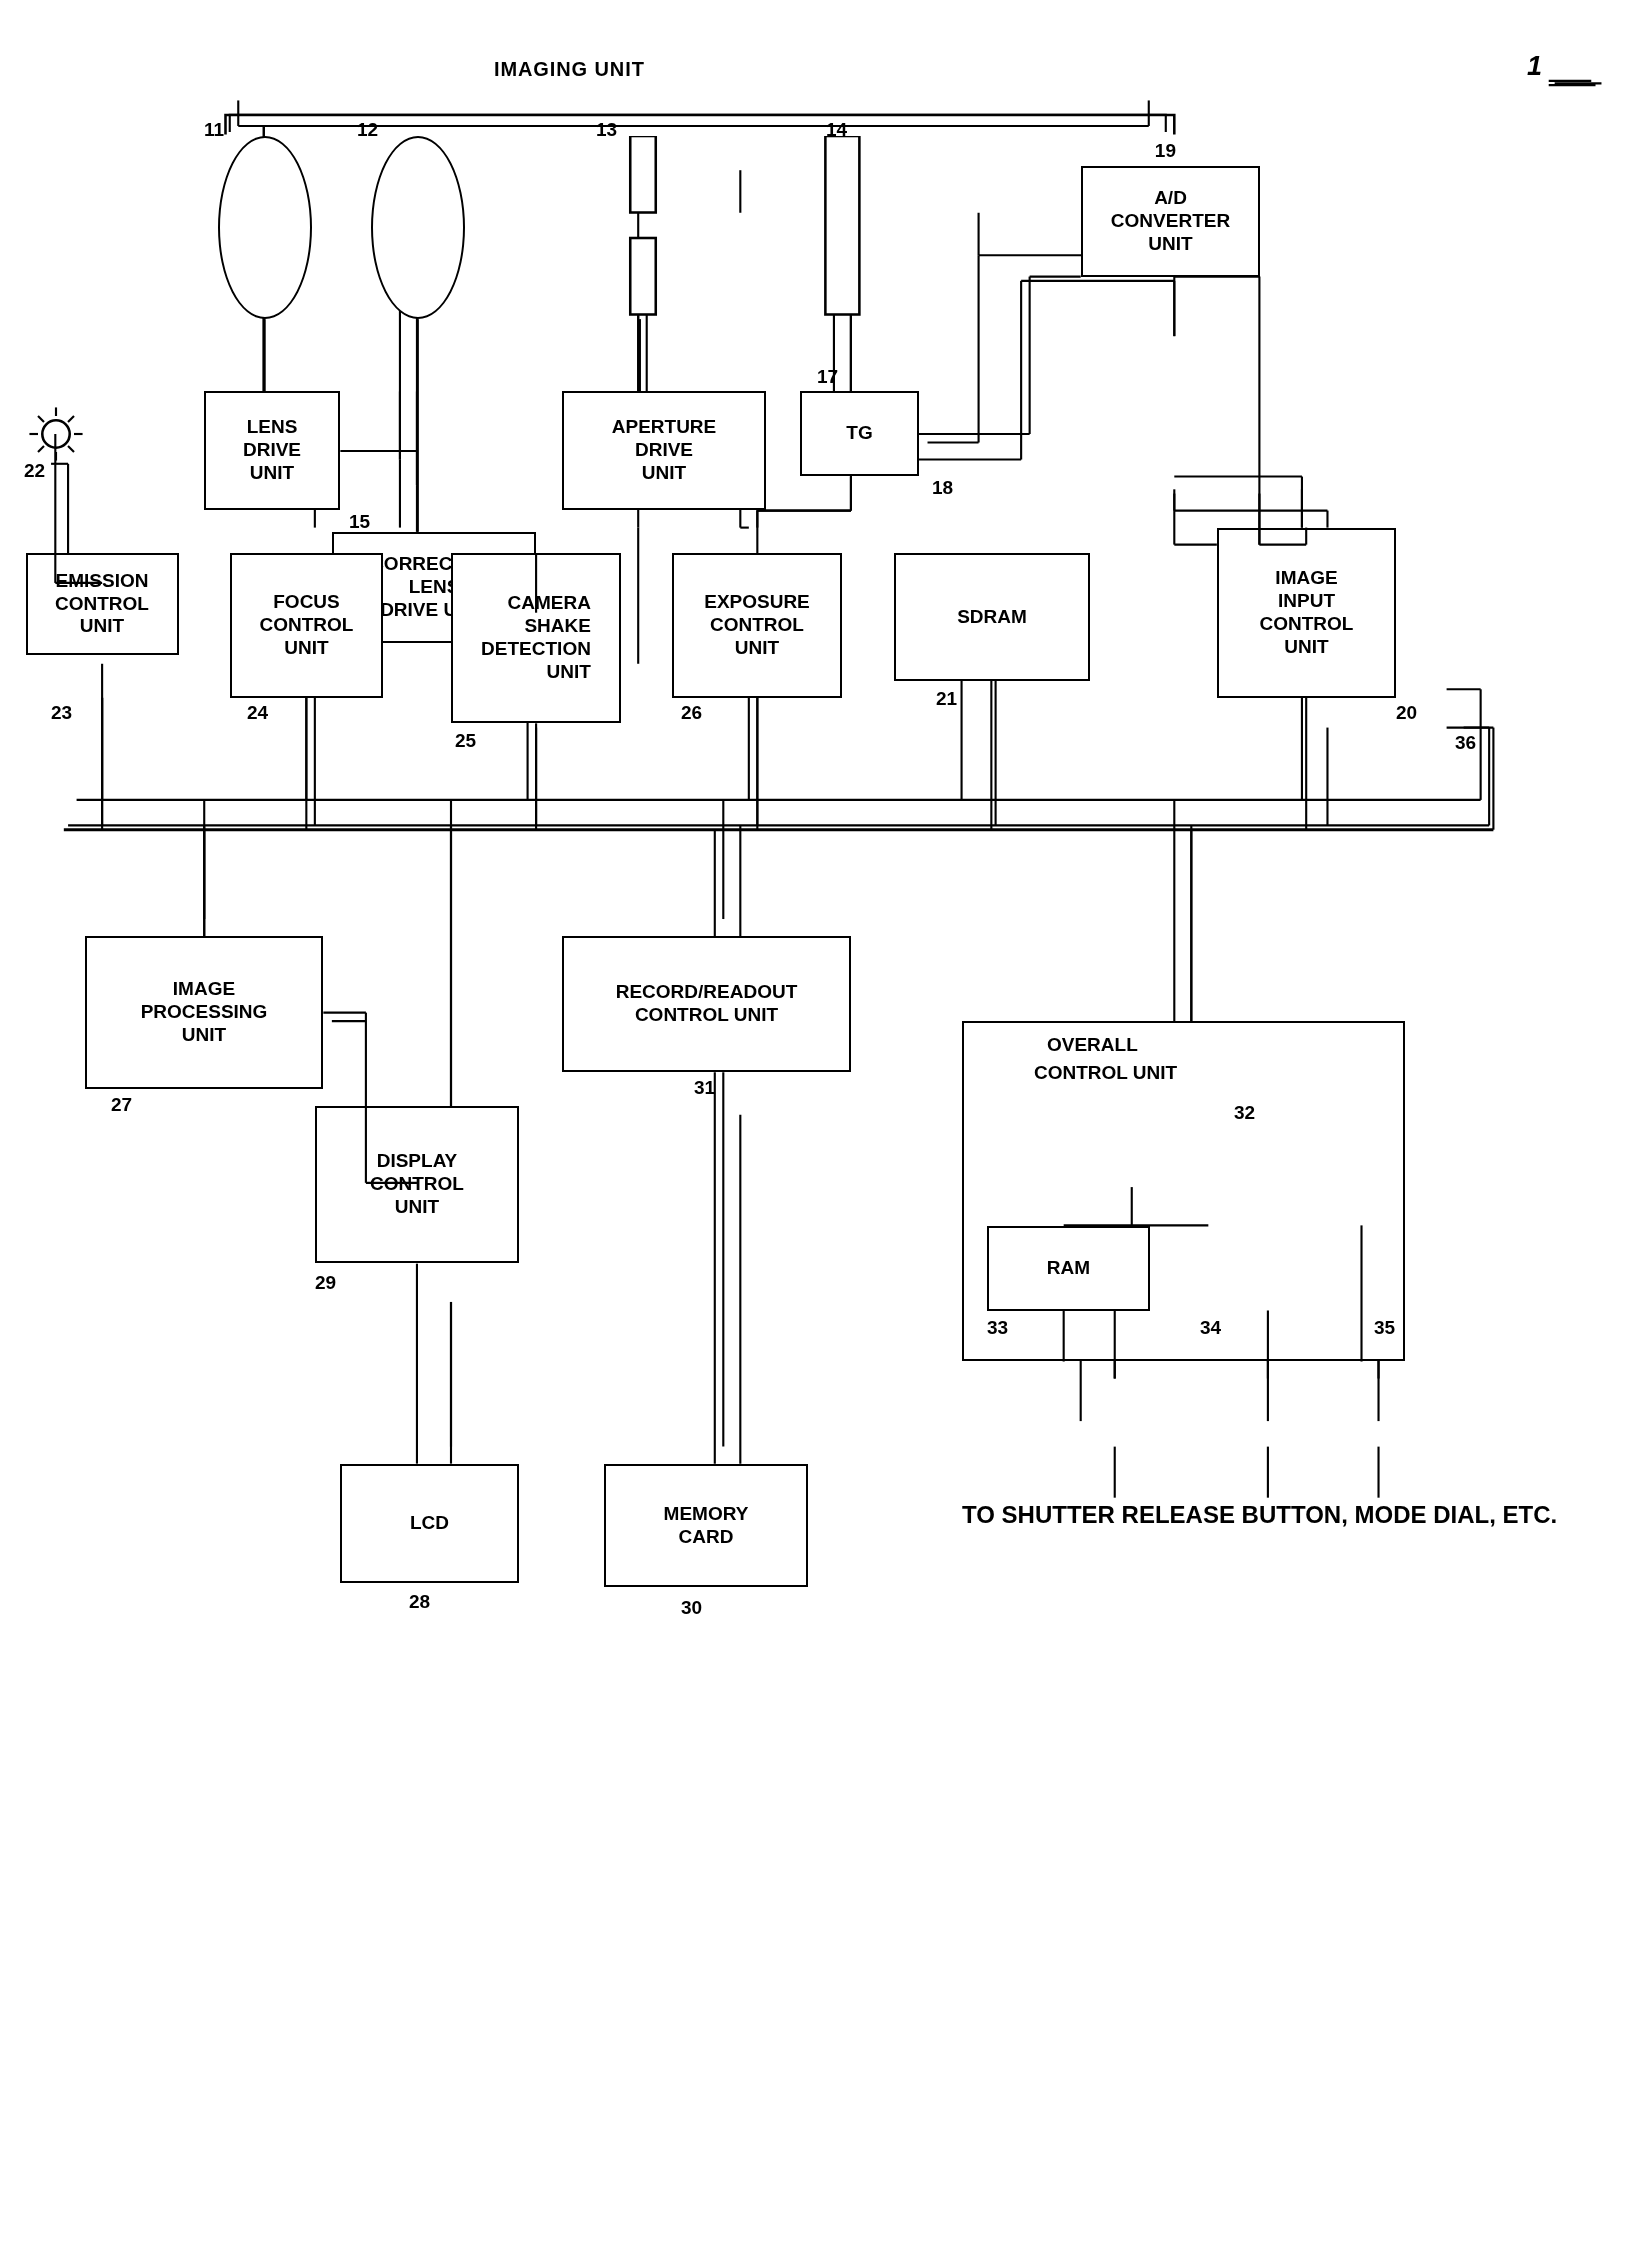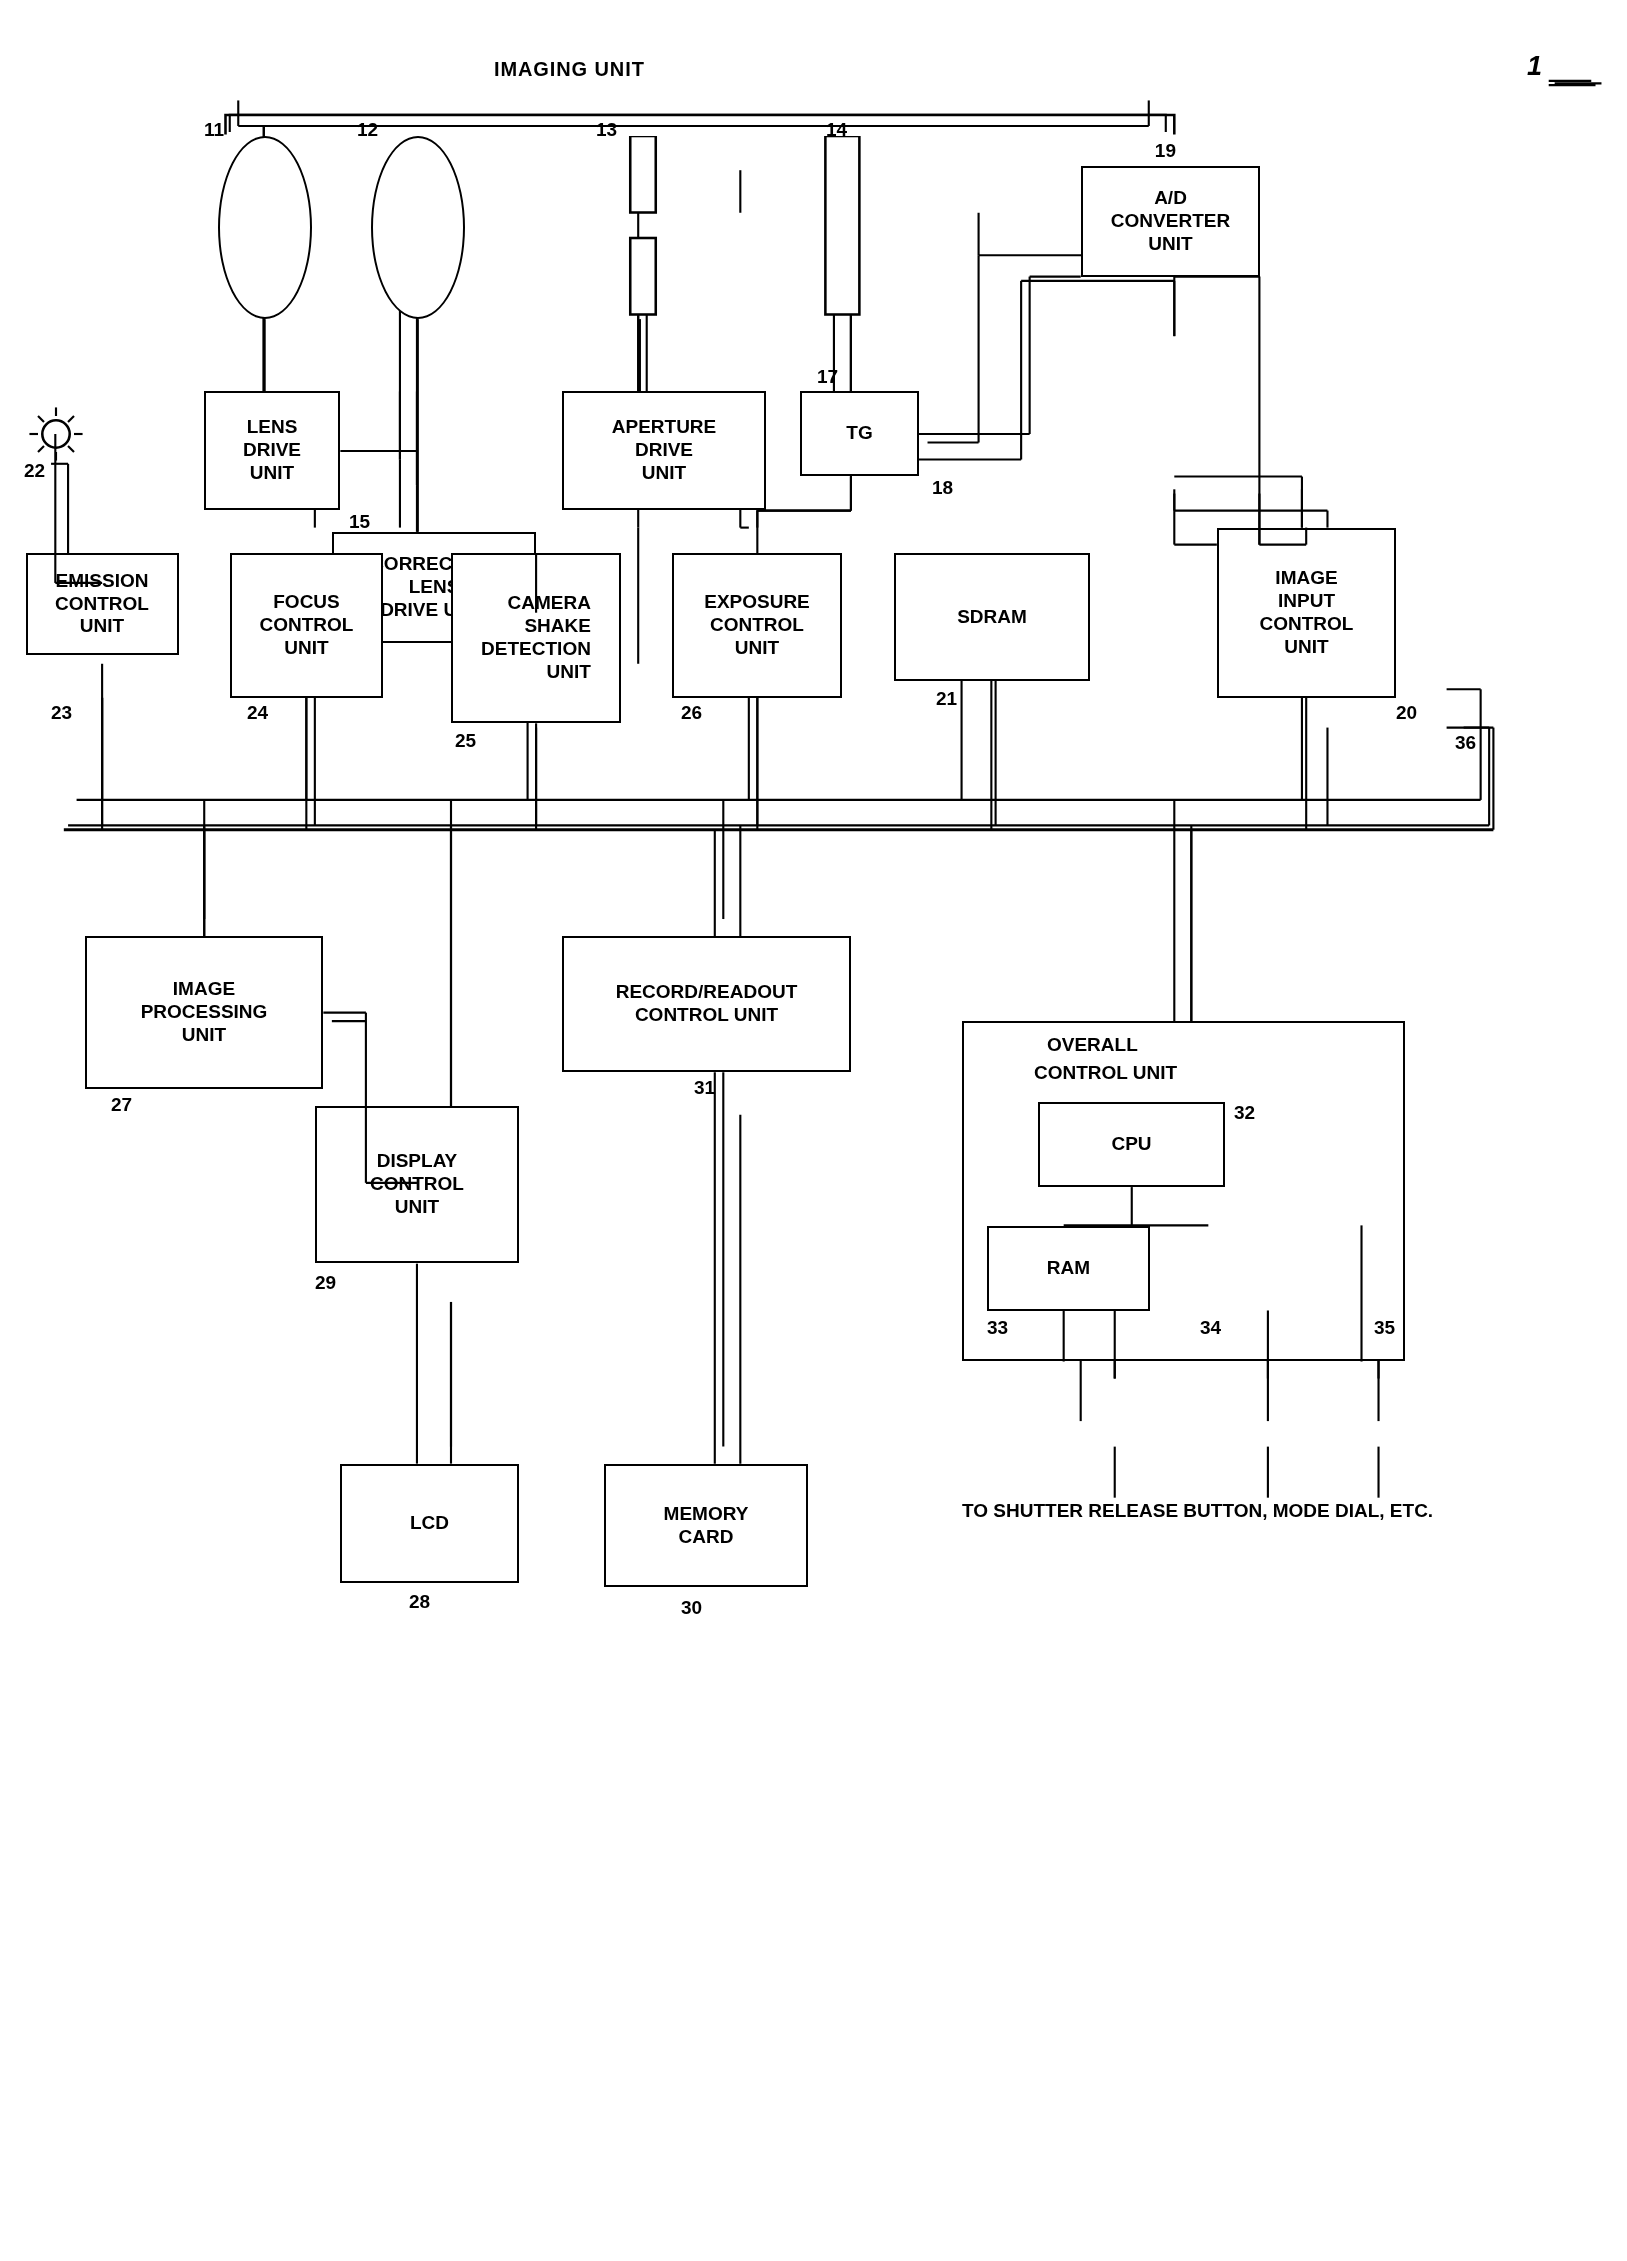--- a/index.html
+++ b/index.html
@@ -376,23 +376,20 @@
     <span style="white-space:pre-line;">RECORD/READOUT
 CONTROL UNIT</span>
   </div>
   <div class="label" style="top:1077px;left:694px;">31</div>
 
   <div class="box" style="top:1021px;left:962px;width:443px;height:340px;font-size:17px;">
   </div>
   <div class="label" style="top:1034px;left:1047px;font-size:19px;">OVERALL</div>
   <div class="label" style="top:1062px;left:1034px;font-size:19px;">CONTROL UNIT</div>
 
-  <div class="box" style="top:1102px;left:1038px;width:187px;height:85px;">
-    <span>CPU</span>
-  </div>
   <div class="label" style="top:1102px;left:1234px;">32</div>
 
   <div class="box" style="top:1226px;left:987px;width:163px;height:85px;">
     <span>RAM</span>
   </div>
   <div class="label" style="top:1317px;left:987px;">33</div>
 
   <div class="label" style="top:1317px;left:1200px;">34</div>
   <div class="label" style="top:1317px;left:1374px;">35</div>
 
@@ -400,21 +397,21 @@
     <span>LCD</span>
   </div>
   <div class="label" style="top:1591px;left:409px;">28</div>
 
   <div class="box" style="top:1464px;left:604px;width:204px;height:123px;">
     <span style="white-space:pre-line;">MEMORY
 CARD</span>
   </div>
   <div class="label" style="top:1597px;left:681px;">30</div>
 
-  <div class="label" style="top:1498px;left:962px;font-size:19px;line-height:1.4;font-weight:bold;">TO SHUTTER RELEASE BUTTON,
+  <div class="label" style="top:1498px;left:962px;font-size:24px;line-height:1.4;font-weight:bold;">TO SHUTTER RELEASE BUTTON,
 MODE DIAL, ETC.</div>
 
   <svg style="position:absolute;top:0;left:0;width:1627px;height:2261px;pointer-events:none;" xmlns="http://www.w3.org/2000/svg" viewBox="0 0 1912 2657" width="1627" height="2261">
 
     <polyline points="265,158 265,135 1380,135 1380,158" stroke="#000" stroke-width="3" fill="none"></polyline>
 
     <line x1="1827" y1="98" x2="1882" y2="98" stroke="#000" stroke-width="2.5"></line>
 
     <line x1="311" y1="375" x2="311" y2="460" stroke="#000" stroke-width="2.5"></line>
 

